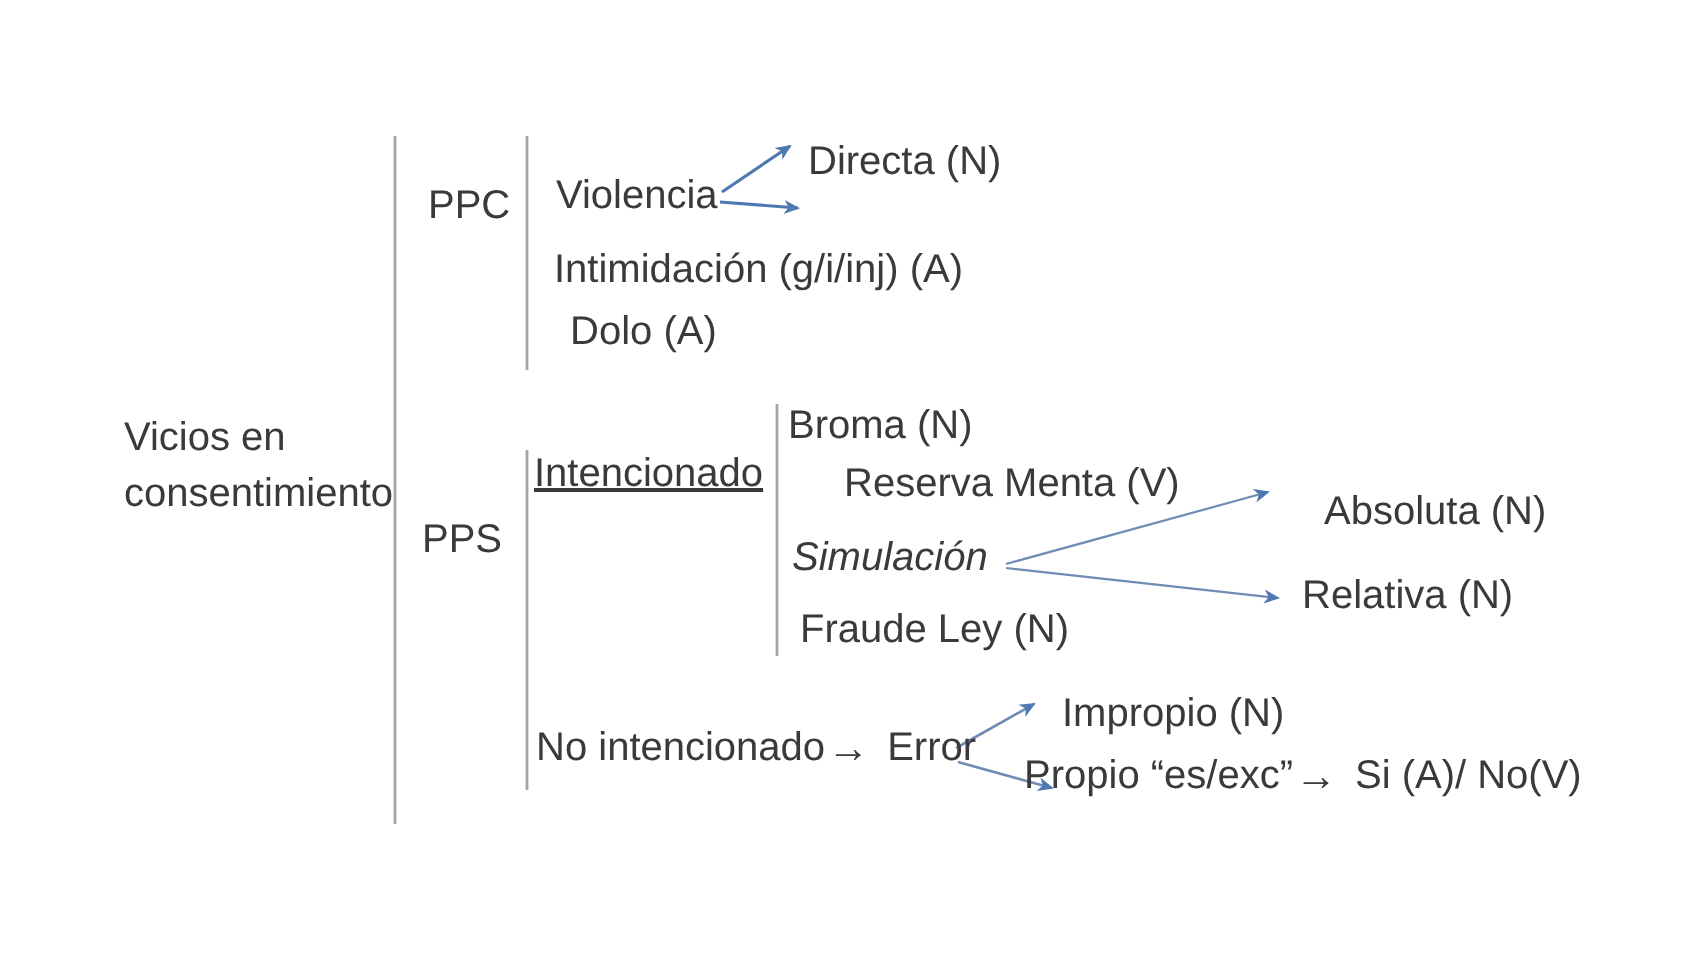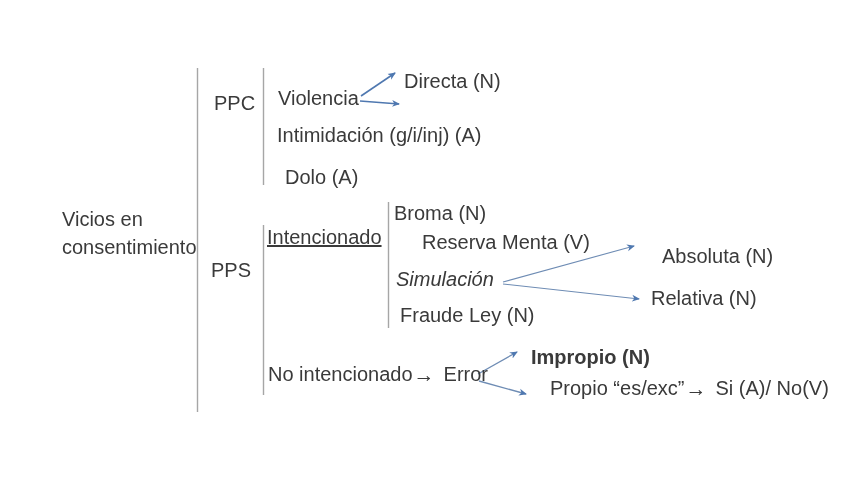--- a/index.html
+++ b/index.html
@@ -78,40 +78,40 @@
 
   <div class="node root-label" style="left:62px; top:205px;">
     <div>Vicios en</div>
     <div>consentimiento</div>
   </div>
 
   <div class="node" style="left:214px; top:91px;">PPC</div>
   <div class="node" style="left:278px; top:86px;">Violencia</div>
   <div class="node" style="left:404px; top:69px;">Directa (N)</div>
   <div class="node" style="left:277px; top:123px;">Intimidación (g/i/inj) (A)</div>
-  <div class="node" style="left:285px; top:165px;">Dolo (A)</div>
+  <div class="node" style="left:285px; top:154px;">Dolo (A)</div>
 
   <div class="node" style="left:211px; top:258px;">PPS</div>
   <div class="node" style="left:267px; top:225px;text-decoration:underline;">Intencionado</div>
   <div class="node" style="left:394px; top:201px;">Broma (N)</div>
   <div class="node" style="left:394px; top:230px;margin-left:28px;">Reserva Menta (V)</div>
   <div class="node" style="left:396px; top:267px;font-style:italic;">Simulación</div>
   <div class="node" style="left:400px; top:303px;">Fraude Ley (N)</div>
   <div class="node" style="left:650px; top:244px;margin-left:12px;">Absoluta (N)</div>
   <div class="node" style="left:651px; top:286px;">Relativa (N)</div>
 
   <div class="node row" style="left:268px; top:362px;">
     <span>No intencionado</span>
       <span class="glyph-arrow">→</span>
       <span class="gap"></span>
       <span>Error</span>
   </div>
 
-  <div class="node" style="left:531px; top:345px;font-weight:bold;">Impropio (N)</div>
+  <div class="node" style="left:531px; top:345px;">Impropio (N)</div>
 
-  <div class="node row" style="left:550px; top:376px;">
+  <div class="node row" style="left:512px; top:376px;">
     <span>Propio “es/exc”</span>
       <span class="glyph-arrow">→</span>
       <span class="gap"></span>
       <span>Si (A)/ No(V)</span>
   </div>
 
 </div>
 
 </body></html>

